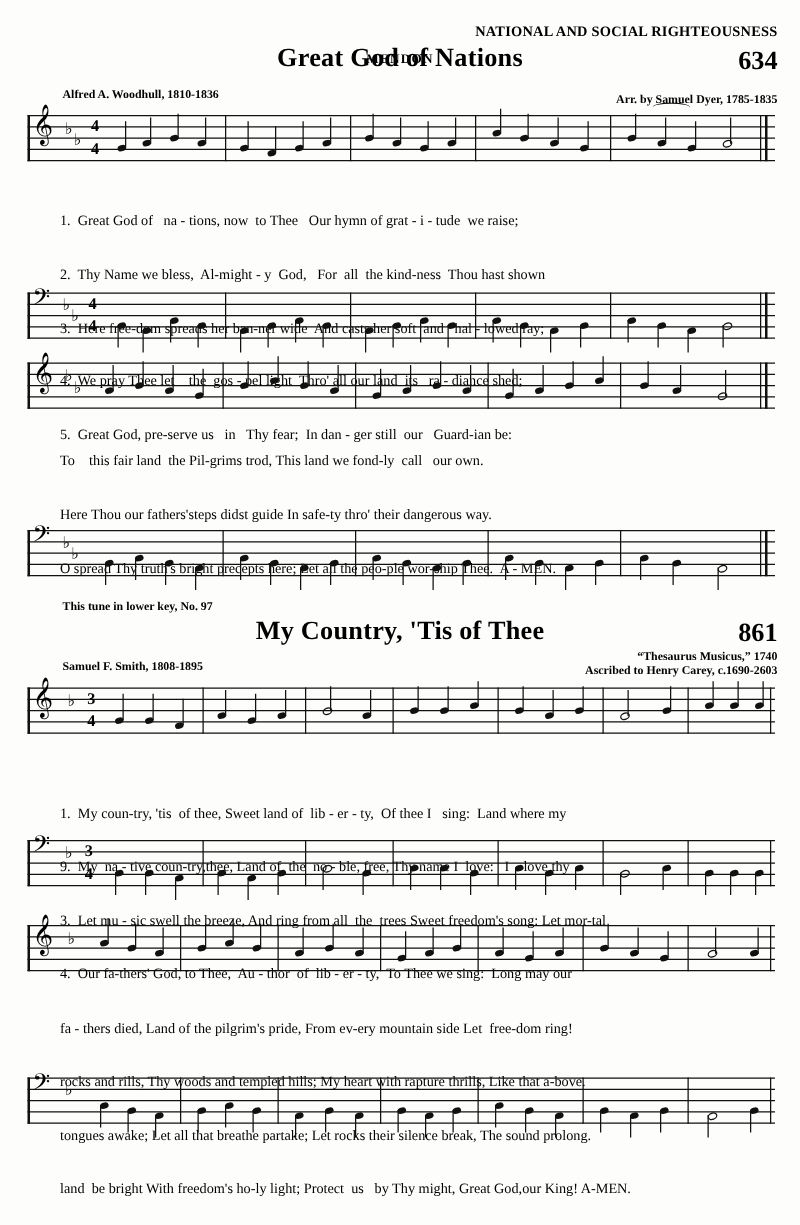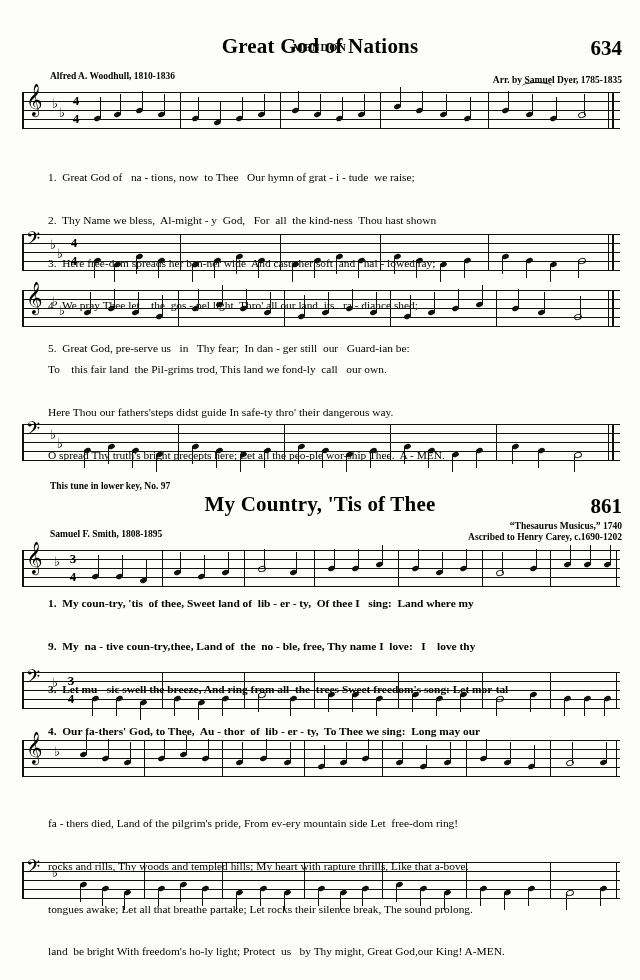--- a/index.html
+++ b/index.html
@@ -161,20 +161,21 @@
     border-radius: 50%;
     height: 7px;
     width: 22px;
   }
 </style>
 </head>
 <body>
 
 <div class="page">
 
+  <div class="running-head">NATIONAL AND SOCIAL RIGHTEOUSNESS</div>
 
   <div class="hymn-title" style="top:34px; left:0; width:640px;">Great God of Nations</div>
   <div class="hymn-number" style="top:36px;">634</div>
   <div class="tune-name" style="top:42px; left:0; width:640px;">MENDON</div>
 
   <div class="credit-left" style="top:71px; left:50px;">Alfred A. Woodhull, 1810-1836</div>
   <div class="credit-right" style="top:75px; right:18px; width:300px;">Arr. by Samuel Dyer, 1785-1835</div>
 
   <div class="system" style="left:22px; top:92px; width:598px; height:46px;">
     <div class="staff" style="top:0; height:40px;">
@@ -435,21 +436,21 @@
     <div class="barline thick" style="left:590px; top:0; height:37px;"></div>
   </div>
 
   <div class="note-line" style="top:481px; left:50px;">This tune in lower key, No. 97</div>
 
   <div class="hymn-title" style="top:492px; left:0; width:640px;">My Country, 'Tis of Thee</div>
   <div class="hymn-number" style="top:494px;">861</div>
 
   <div class="credit-left" style="top:529px; left:50px;">Samuel F. Smith, 1808-1895</div>
   <div class="credit-right" style="top:521px; right:18px; width:320px;">“Thesaurus Musicus,” 1740</div>
-  <div class="credit-right" style="top:532px; right:18px; width:320px;">Ascribed to Henry Carey, c.1690-1202</div>
+  <div class="credit-right" style="top:532px; right:18px; width:320px;">Ascribed to Henry Carey, c.1690-2603</div>
 
   <div class="system" style="left:22px; top:550px; width:598px; height:46px;">
     <div class="staff" style="top:0; height:40px;">
       <div class="ln" style="top:0px;"></div>
       <div class="ln" style="top:9px;"></div>
       <div class="ln" style="top:18px;"></div>
       <div class="ln" style="top:27px;"></div>
       <div class="ln" style="top:36px;"></div>
     </div>
     <div class="brace" style="left:0; top:0; height:37px; width:2px;"></div>
@@ -498,21 +499,21 @@
     <div class="barline" style="left:528px; top:0; height:37px;"></div>
     <div class="note" style="left:542px; top:12px;"></div>
       <div class="stem" style="left:548px; top:-5px; height:20px;"></div>
     <div class="note" style="left:562px; top:12px;"></div>
       <div class="stem" style="left:568px; top:-5px; height:20px;"></div>
     <div class="note" style="left:582px; top:12px;"></div>
       <div class="stem" style="left:588px; top:-5px; height:20px;"></div>
     <div class="barline" style="left:594px; top:0; height:37px;"></div>
   </div>
 
-  <div class="lyrics" style="left:48px; top:568px; width:580px;font-weight:bold;">
+  <div class="lyrics" style="left:48px; top:616px; width:580px;">
     <div>1.  My coun-try, 'tis  of thee, Sweet land of  lib - er - ty,  Of thee I   sing:  Land where my</div>
     <div>9.  My  na - tive coun-try,thee, Land of  the  no - ble, free, Thy name I  love:   I    love thy</div>
     <div>3.  Let mu - sic swell the breeze, And ring from all  the  trees Sweet freedom's song: Let mor-tal</div>
     <div>4.  Our fa-thers' God, to Thee,  Au - thor  of  lib - er - ty,  To Thee we sing:  Long may our</div>
   </div>
 
   <div class="system" style="left:22px; top:672px; width:598px; height:46px;">
     <div class="staff" style="top:0; height:40px;">
       <div class="ln" style="top:0px;"></div>
       <div class="ln" style="top:9px;"></div>

